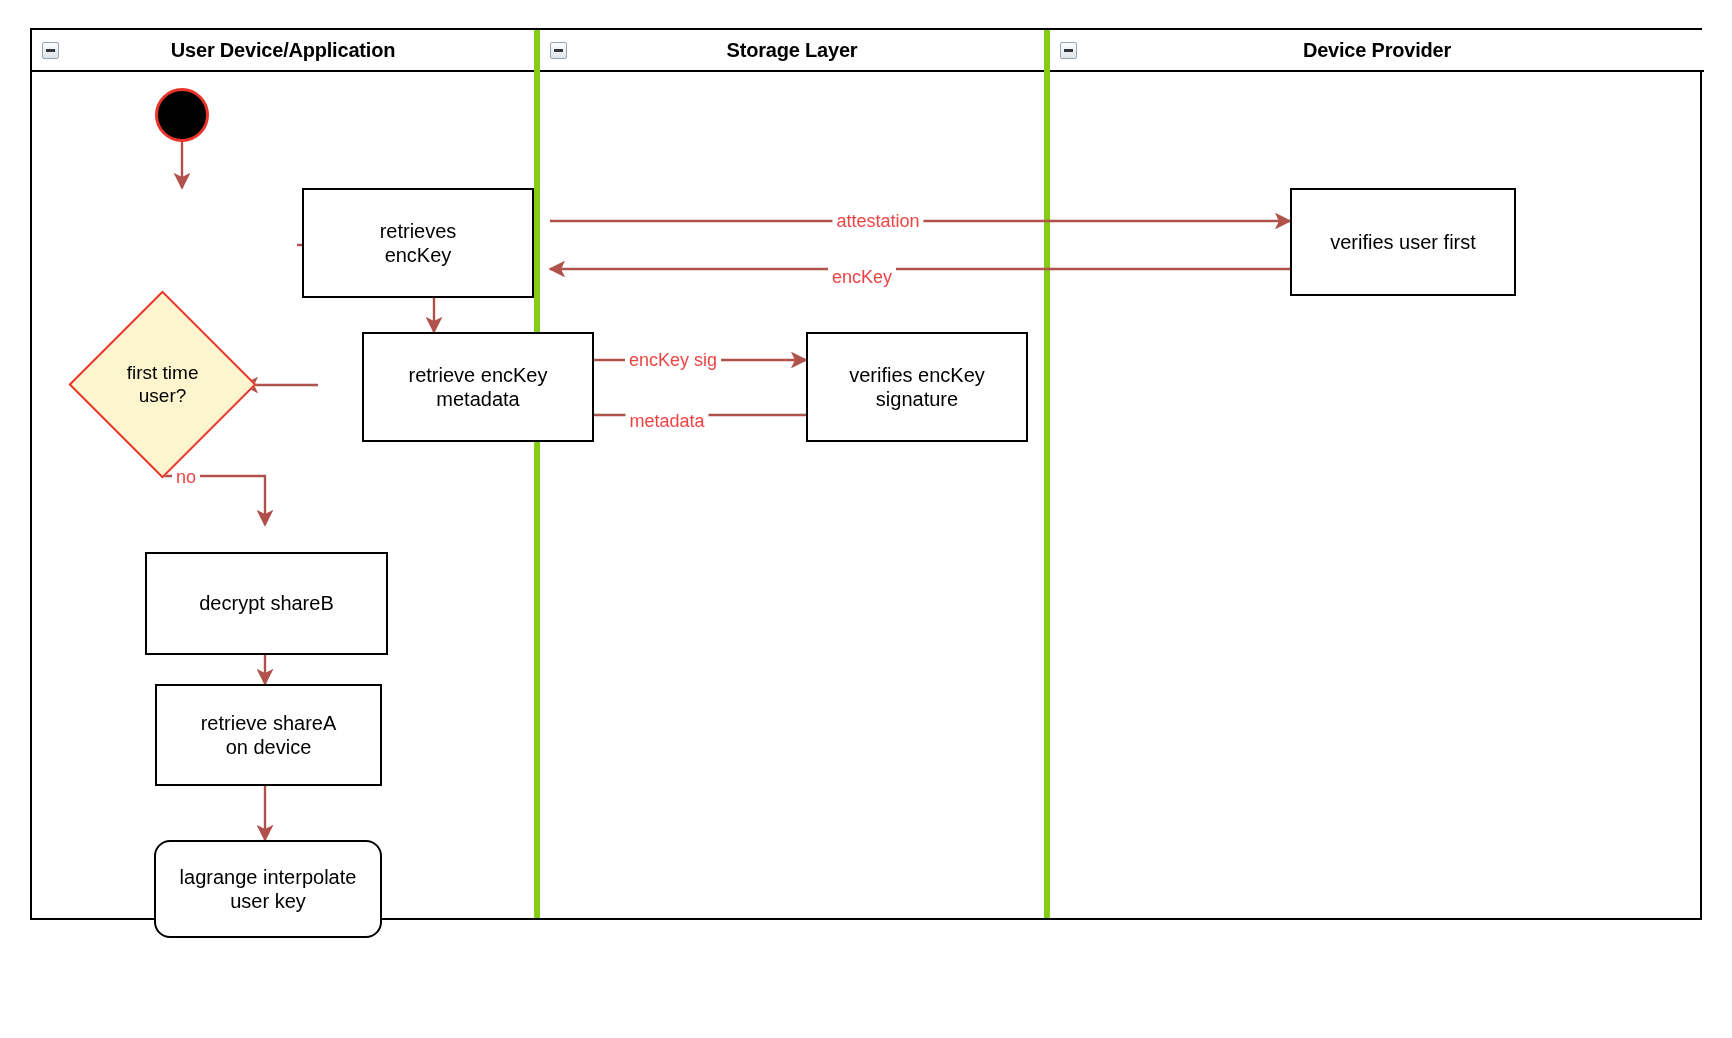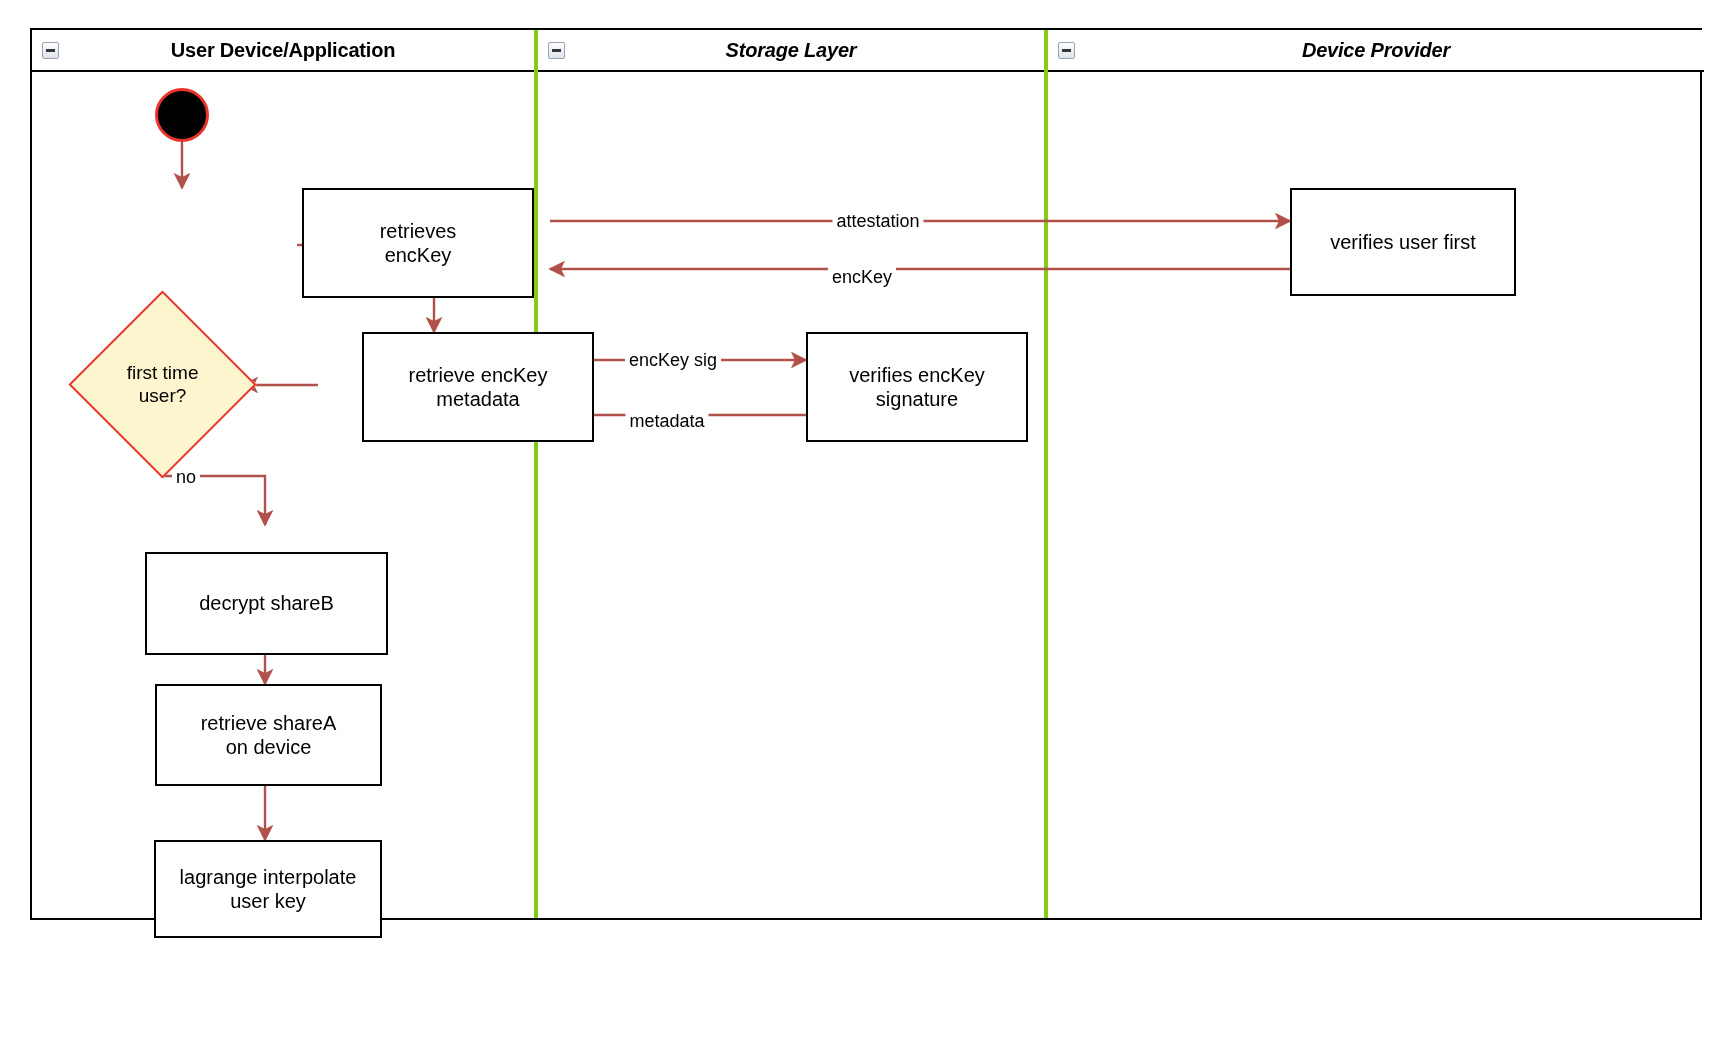--- a/index.html
+++ b/index.html
@@ -26,22 +26,21 @@
     border: 2px solid #000000;
     box-sizing: border-box;
   }
   .lane {
     position: absolute;
     top: 0;
     height: 100%;
     box-sizing: border-box;
   }
   .lane.divider {
-    border-left: 4px solid #84cc16;
-    font-style: italic;
+    border-left: 6px solid #84cc16;
   }
   .lane-header {
     position: absolute;
     top: 0;
     left: 0;
     right: 0;
     height: 42px;
     border-bottom: 2px solid #000000;
     box-sizing: border-box;
     display: flex;
@@ -122,21 +121,21 @@
     position: absolute;
     left: 0;
     top: 0;
     width: 1732px;
     height: 1038px;
     pointer-events: none;
   }
   .edge-label {
     position: absolute;
     font-size: 18px;
-    color: #000000;
+    color: #ef4444;
     background: #ffffff;
     padding: 0 4px;
     white-space: nowrap;
     transform: translate(-50%, -50%);
   }
 </style>
 </head>
 <body>
 
 <div id="canvas">
@@ -222,21 +221,21 @@
   <div class="decision" style="left:96px; top:318px; width:133px; height:133px;">
     <span>first time
 user?</span>
   </div>
 
   <div class="node" style="left:145px; top:552px; width:243px; height:103px;">decrypt shareB</div>
 
   <div class="node" style="left:155px; top:684px; width:227px; height:102px;">retrieve shareA
 on device</div>
 
-  <div class="node" style="left:154px; top:840px; width:228px; height:98px;">lagrange interpolate
+  <div class="node" style="left:154px; top:840px; width:228px; height:98px;border-radius:16px;">lagrange interpolate
 user key</div>
 
   <div class="node" style="left:806px; top:332px; width:222px; height:110px;">verifies encKey
 signature</div>
 
   <div class="node" style="left:1290px; top:188px; width:226px; height:108px;">verifies user first</div>
 
 </div>
 
 </body></html>

